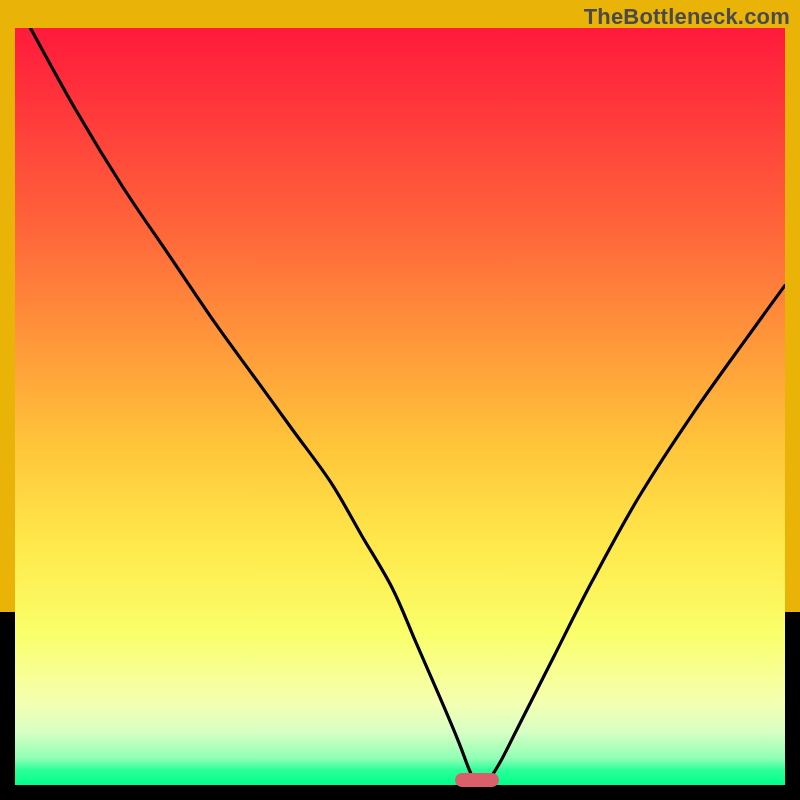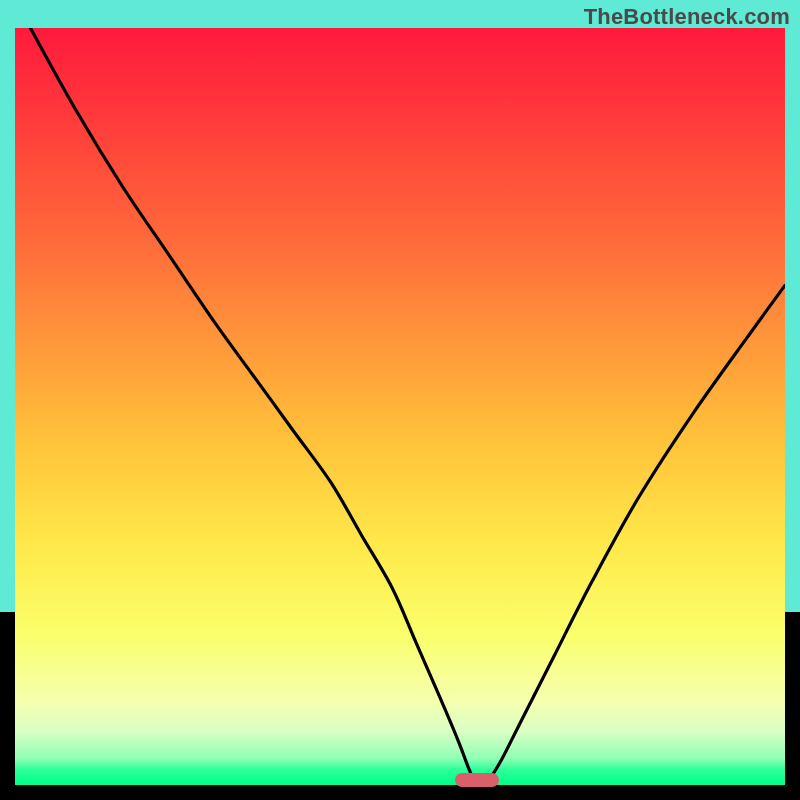--- a/index.html
+++ b/index.html
@@ -8,21 +8,21 @@
     width: 800px;
     height: 800px;
     background: #000;
     overflow: hidden;
     font-family: Arial, Helvetica, sans-serif;
   }
   .frame {
     position: relative;
     width: 800px;
     height: 612px;
-    background: #5eead4;
+    background: #eab308;
   }
   .watermark {
     position: absolute;
     top: 4px;
     right: 10px;
     color: #4a4a4a;
     font-size: 22px;
     font-weight: 600;
     letter-spacing: 0.2px;
     z-index: 10;

